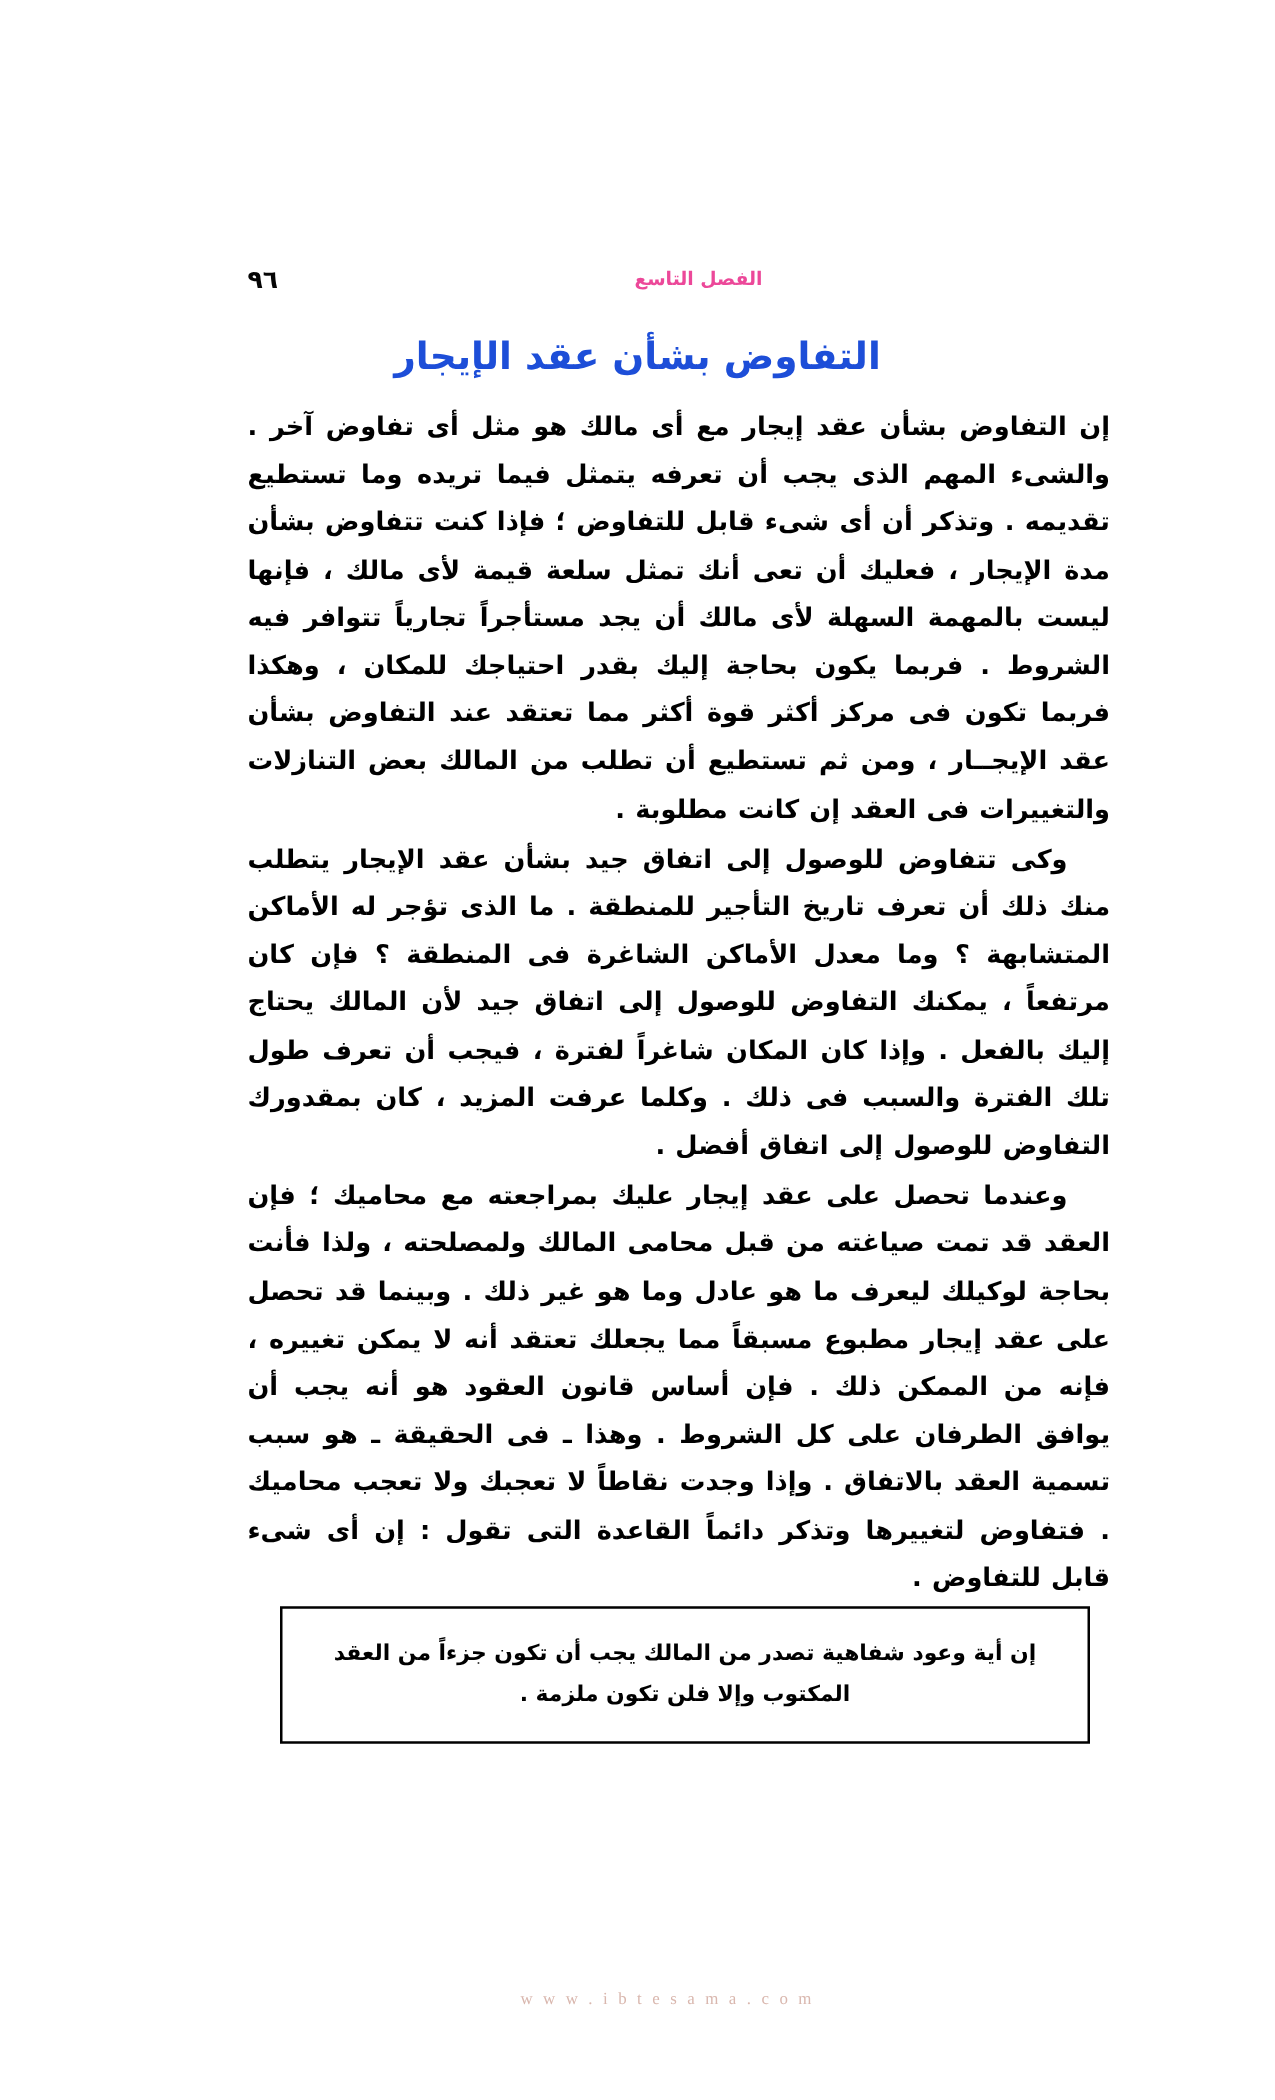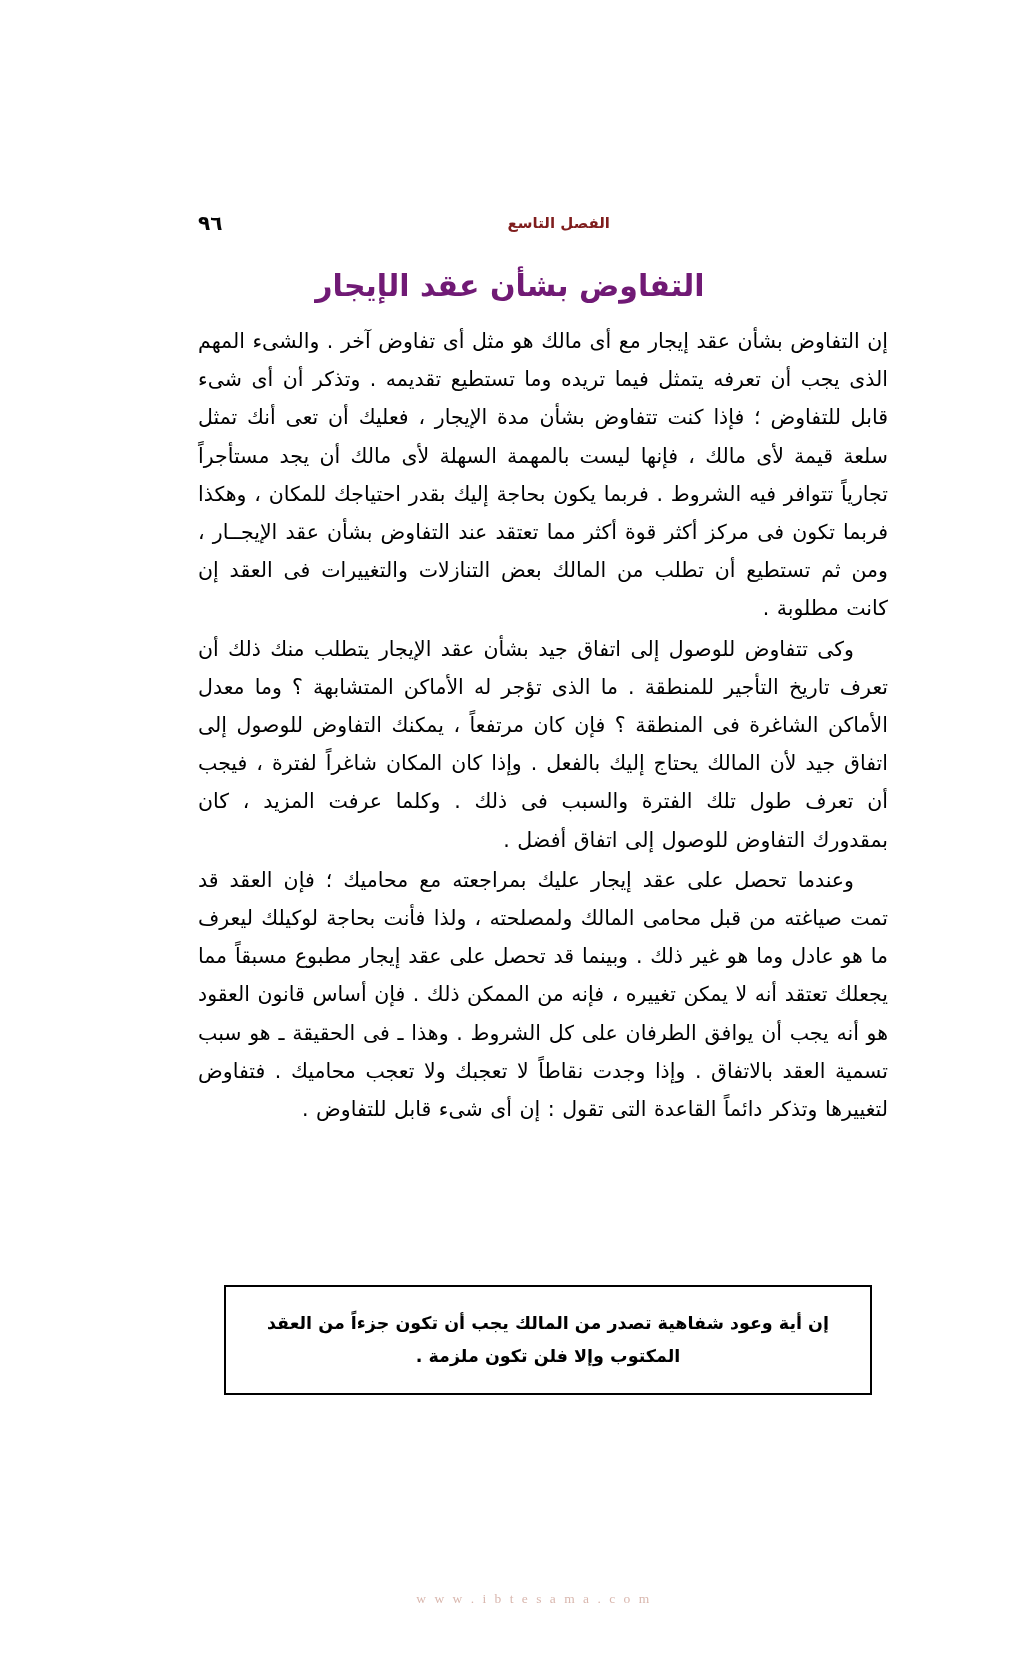--- a/index.html
+++ b/index.html
@@ -42,53 +42,53 @@
   .page-number {
     font-size: 20px;
     font-weight: bold;
     letter-spacing: 1px;
     color: #050505;
     padding-left: 78px;
   }
   .chapter-label {
     font-size: 15px;
     font-weight: bold;
-    color: #7f1d1d;
+    color: #ec4899;
     padding-right: 290px;
     white-space: nowrap;
   }
 
   
   .page-title {
     position: absolute;
     top: 248px;
     left: 0;
     width: 1020px;
     text-align: center;
     font-size: 30px;
     font-weight: bold;
     letter-spacing: -0.5px;
-    color: #701a75;
+    color: #1d4ed8;
     direction: rtl;
   }
 
   
   .body-wrap {
     position: absolute;
     top: 322px;
     right: 132px;
     width: 690px;
     direction: rtl;
     text-align: justify;
     text-align-last: right;
   }
   .para {
     font-size: 20.5px;
     line-height: 38.2px;
-    font-weight: normal;
+    font-weight: bold;
     margin: 0 0 2px 0;
     color: #000000;
     word-spacing: 1px;
     text-align: justify;
     text-align-last: right;
   }
   .para.indent {
     text-indent: 34px;
   }
 

